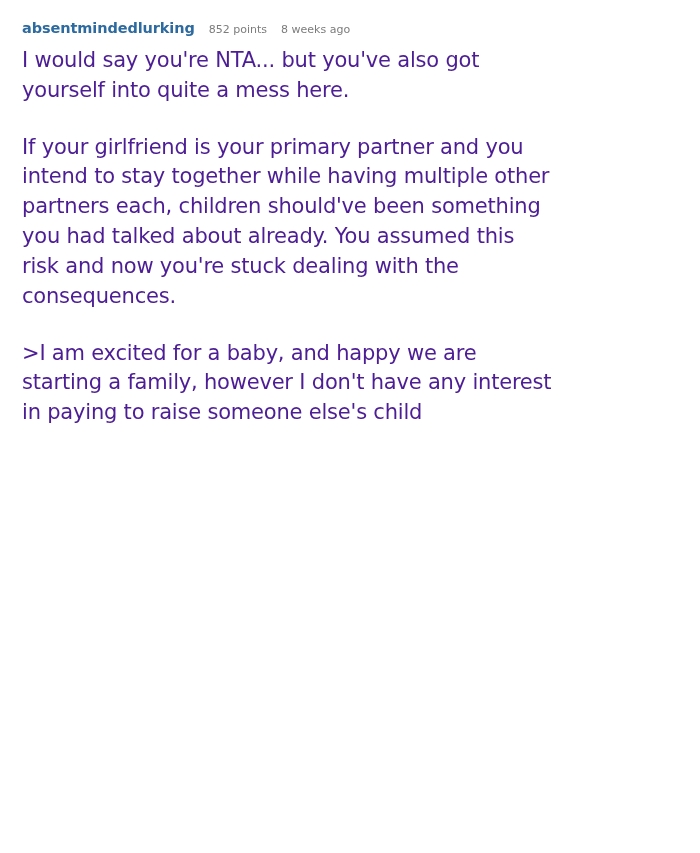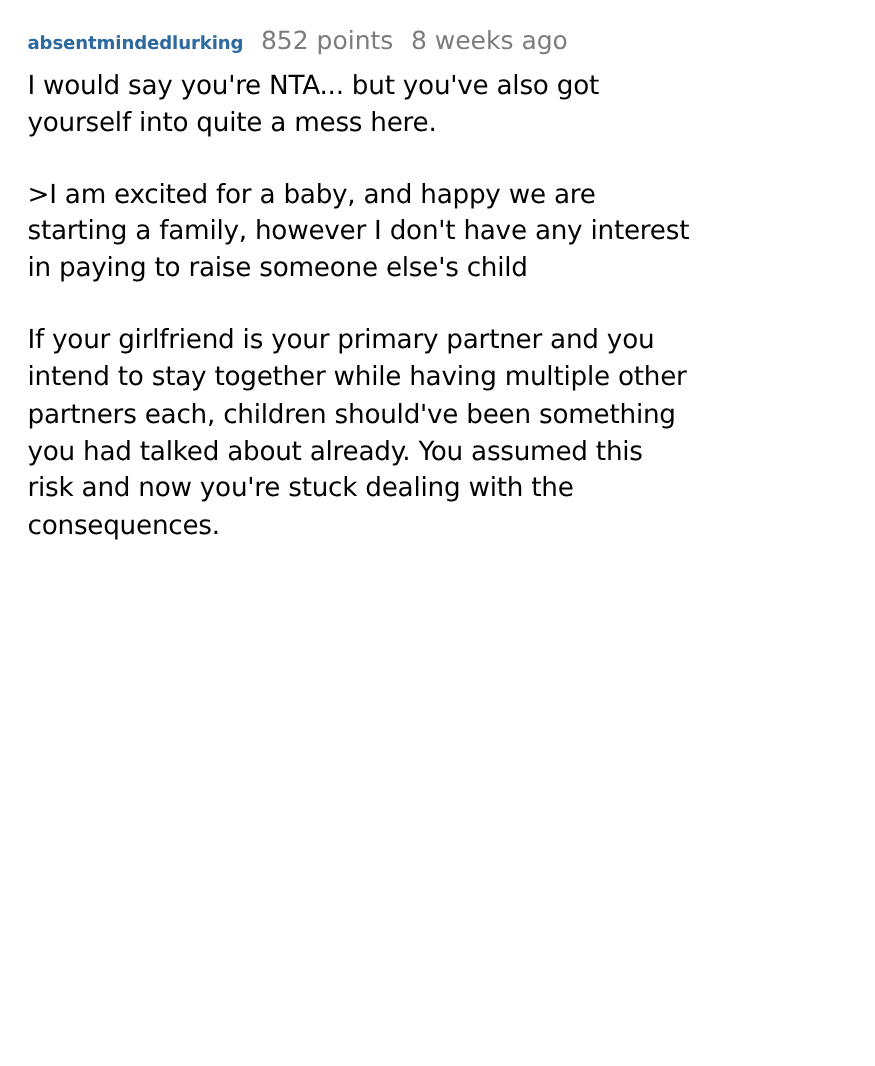--- a/index.html
+++ b/index.html
@@ -26,27 +26,27 @@
     margin-bottom: 10px;
     white-space: nowrap;
   }
   .author {
     font-size: 14.5px;
     font-weight: bold;
     color: #2d6a9f;
     letter-spacing: -0.1px;
   }
   .points, .timestamp {
-    font-size: 20px;
+    font-size: 11px;
     color: #7c7c7c;
   }
   .body {
     font-size: 21px;
     line-height: 1.42;
-    color: #000000;
+    color: #4c1d95;
     letter-spacing: -0.2px;
   }
   .para {
     margin: 0 0 27px 0;
     max-width: 660px;
   }
   .para:last-child {
     margin-bottom: 0;
   }
 </style>
@@ -56,17 +56,17 @@
 <div class="comment">
 
   <div class="meta">
     <span class="author">absentmindedlurking</span>
     <span class="points">852 points</span>
     <span class="timestamp">8 weeks ago</span>
   </div>
 
   <div class="body">
     <p class="para">I would say you're NTA... but you've also got yourself into quite a mess here.</p>
+    <p class="para">If your girlfriend is your primary partner and you intend to stay together while having multiple other partners each, children should've been something you had talked about already. You assumed this risk and now you're stuck dealing with the consequences.</p>
     <p class="para">&gt;I am excited for a baby, and happy we are starting a family, however I don't have any interest in paying to raise someone else's child</p>
-    <p class="para">If your girlfriend is your primary partner and you intend to stay together while having multiple other partners each, children should've been something you had talked about already. You assumed this risk and now you're stuck dealing with the consequences.</p>
   </div>
 
 </div>
 
 </body></html>

